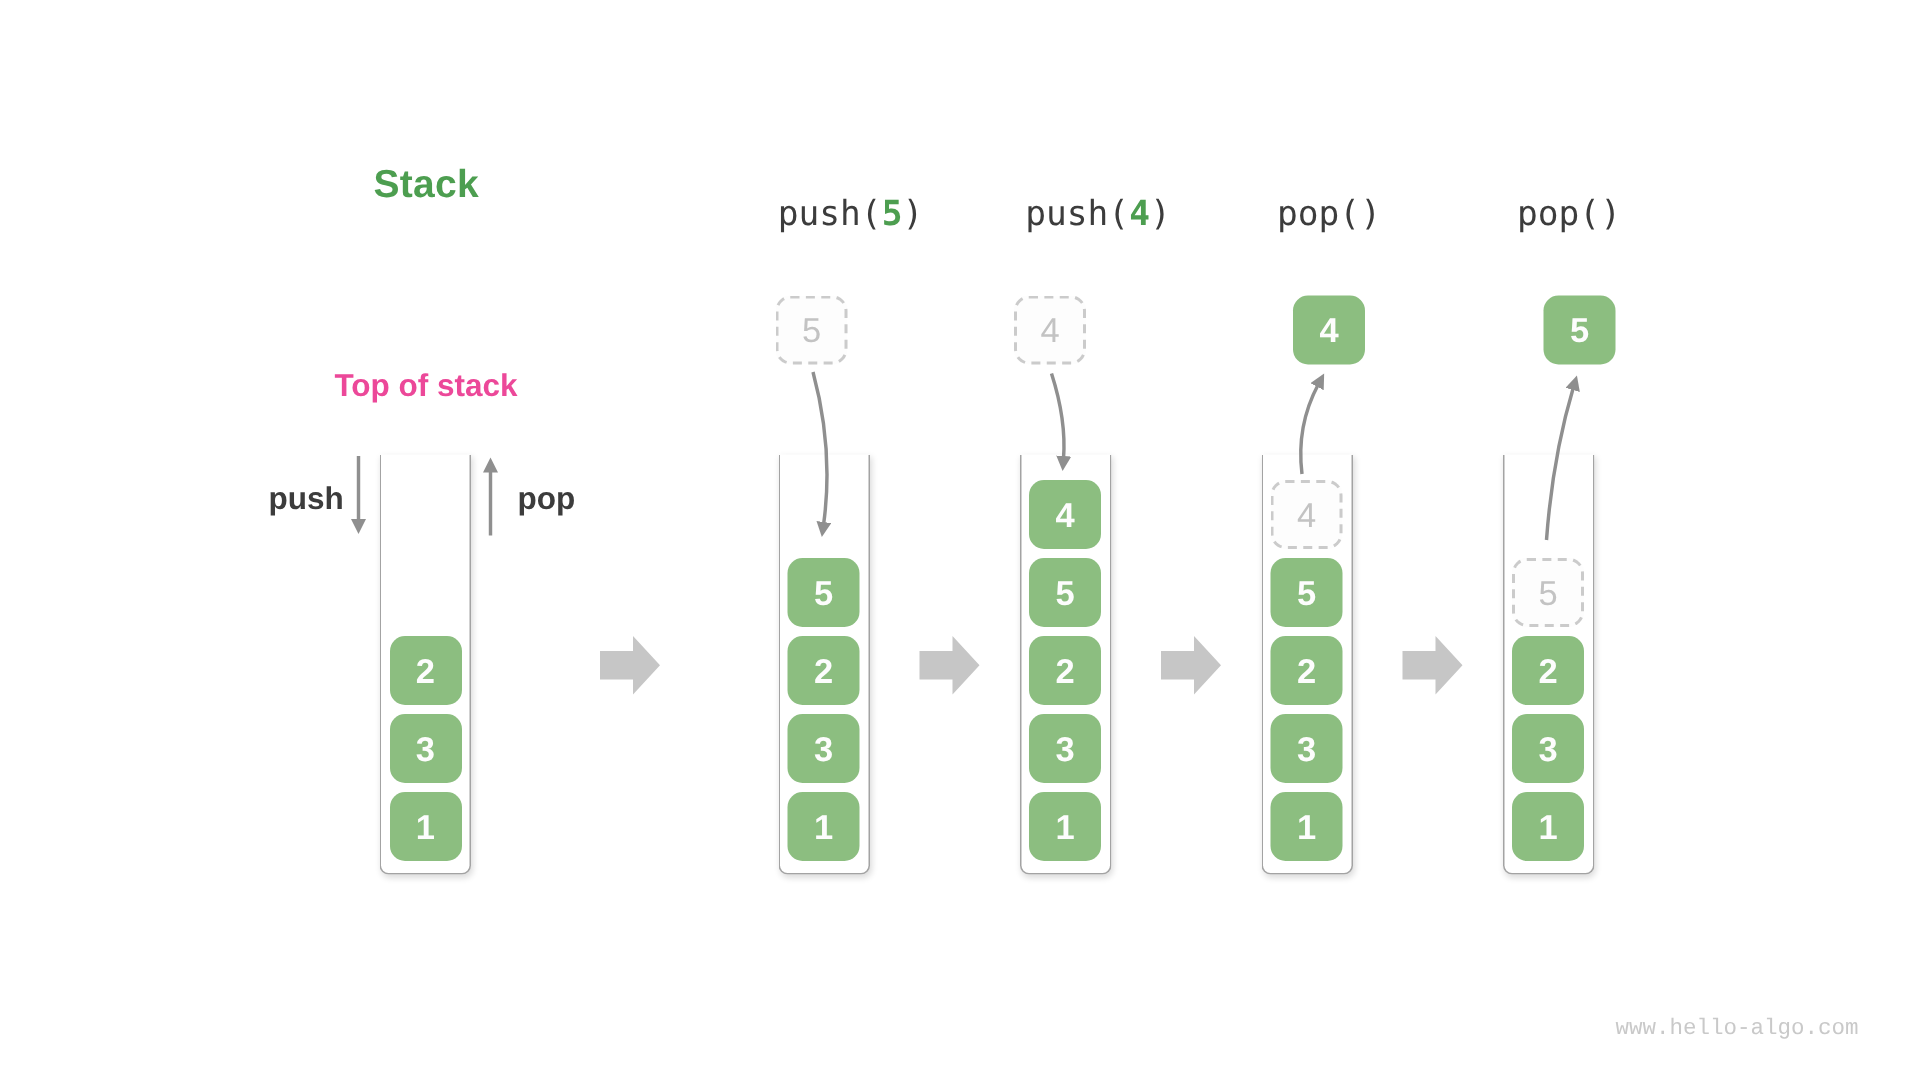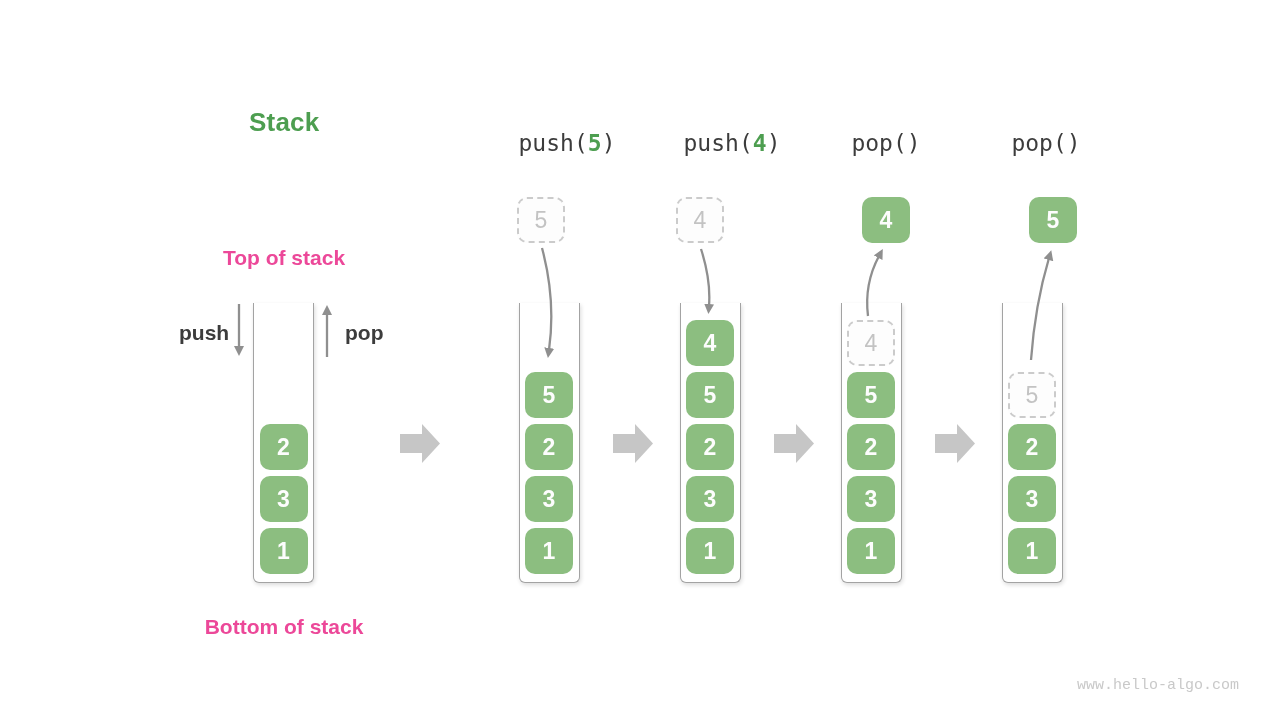--- a/index.html
+++ b/index.html
@@ -61,21 +61,20 @@
   }
 </style>
 </head>
 <body>
 
 <div class="canvas">
 
   <div class="title">Stack</div>
 
   <div class="side-label top-label">Top of stack</div>
-  <div class="side-label bottom-label">Bottom of stack</div>
 
   <div class="push-label">push</div>
   <div class="pop-label">pop</div>
 
   <svg class="arrows" width="1280" height="720" viewBox="0 0 1280 720">
     <defs>
       <marker id="ah" markerUnits="userSpaceOnUse" markerWidth="14" markerHeight="14" refX="2" refY="5" orient="auto">
         <path d="M0,0 L10,5 L0,10 Z" fill="#8f8f8f"></path>
       </marker>
     </defs>

